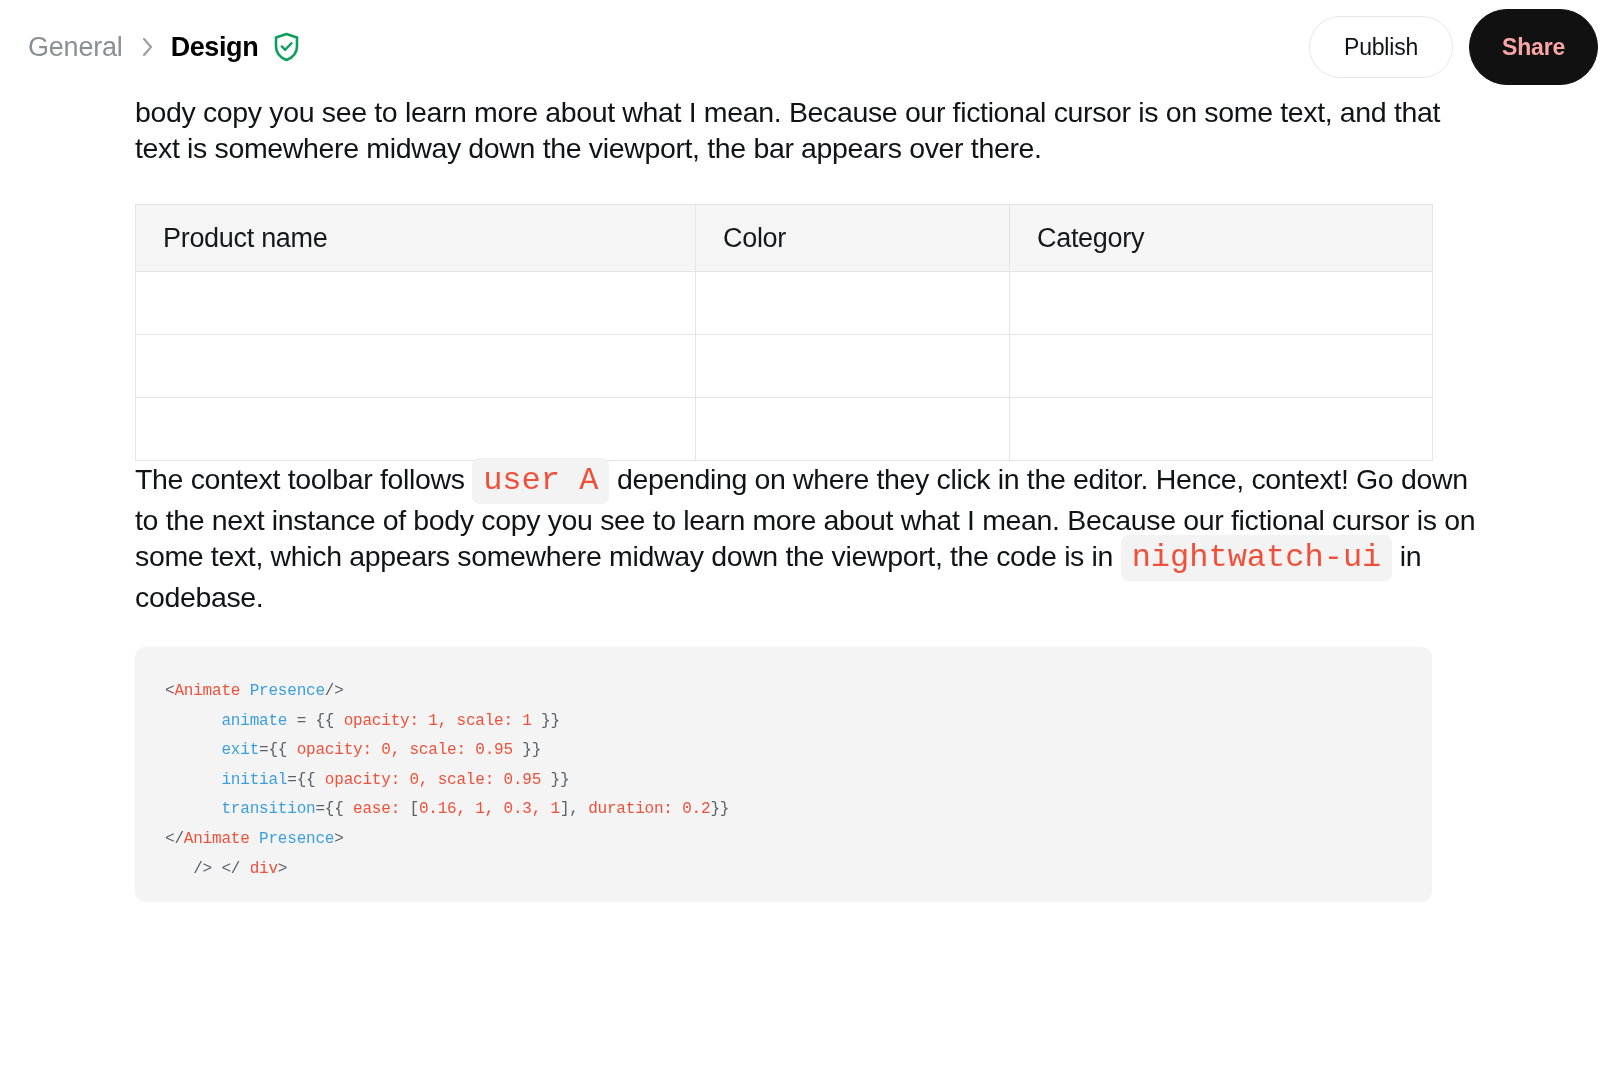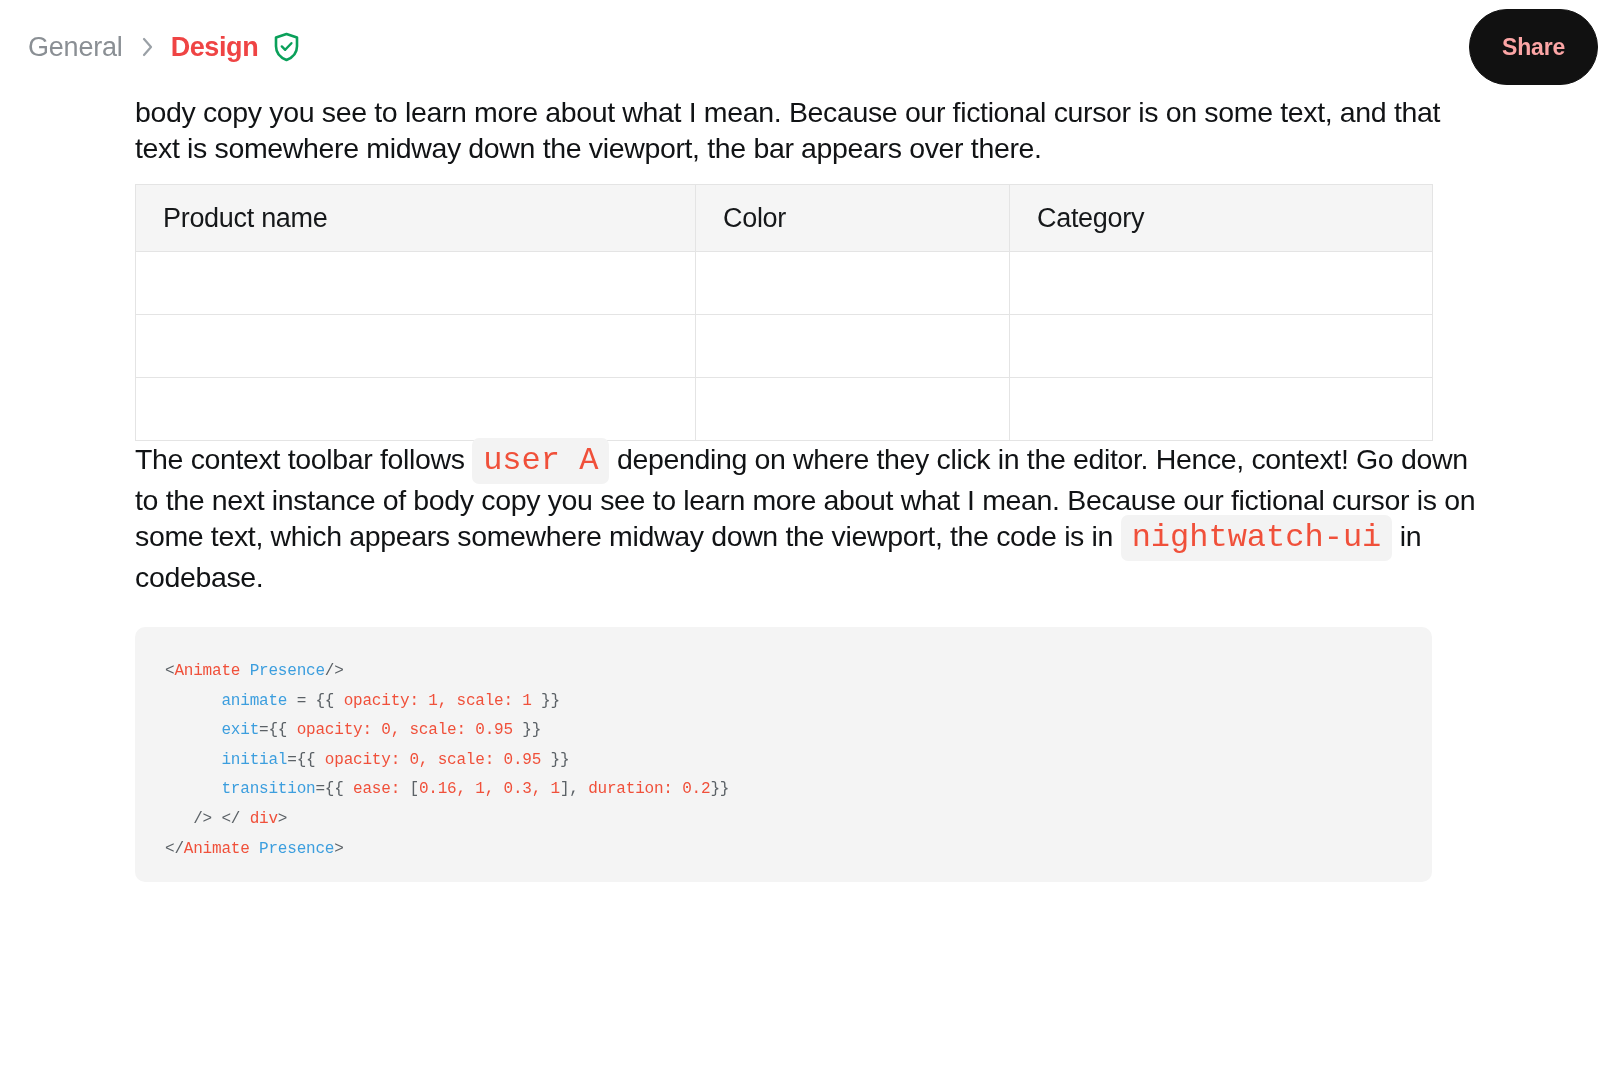--- a/index.html
+++ b/index.html
@@ -43,21 +43,21 @@
     color: #9aa0a6;
     margin: 0 14px 0 14px;
     line-height: 1;
     display: inline-flex;
     align-items: center;
   }
   .crumb-sep svg { display: block; }
   .crumb-design {
     font-size: 27px;
     font-weight: 700;
-    color: #ef4444;
+    color: #000000;
     letter-spacing: -0.4px;
     padding: 2px 2px;
   }
   .shield-wrap {
     margin-left: 13px;
     display: inline-flex;
     align-items: center;
     justify-content: center;
   }
   .shield-wrap svg { display: block; }
@@ -124,21 +124,21 @@
     border-radius: 7px;
     padding: 4px 11px 5px 11px;
     letter-spacing: 0px;
     white-space: nowrap;
   }
 
   
   table.doc-table {
     border-collapse: collapse;
     width: 1297px;
-    margin-top: 18px;
+    margin-top: 38px;
     table-layout: fixed;
   }
   table.doc-table th,
   table.doc-table td {
     border: 1px solid #e4e4e4;
     text-align: left;
     vertical-align: middle;
   }
   table.doc-table thead th {
     background: #f5f5f5;
@@ -199,20 +199,21 @@
       <svg width="27" height="30" viewBox="0 0 27 30" fill="none">
         <path d="M13.5 2 L24 5.6 V14.2 C24 20.6 19.4 25.6 13.5 28 C7.6 25.6 3 20.6 3 14.2 V5.6 Z" stroke="#0aa05a" stroke-width="2.6" stroke-linejoin="round" fill="none"></path>
         <path d="M8.8 14.4 L12.2 17.8 L18.4 11.2" stroke="#0aa05a" stroke-width="2.4" stroke-linecap="round" stroke-linejoin="round" fill="none"></path>
       </svg>
     </span>
   </div>
 
   <div class="topbar-spacer"></div>
 
   <div class="topbar-actions">
+    <button class="btn btn-publish">Publish</button>
     <button class="btn btn-share">Share</button>
   </div>
 </div>
 
 <div class="doc">
   <div class="doc-inner">
 
     <p class="para para-1">body copy you see to learn more about what I mean. Because our fictional cursor is on some text, and that text is somewhere midway down the viewport, the bar appears over there.</p>
 
     <table class="doc-table">
@@ -243,18 +244,18 @@
     </table>
 
     <p class="para para-2"><span>The context toolbar follows </span><code class="chip">user A</code><span> depending on where they click in the editor. Hence, context! Go down to the next instance of body copy you see to learn more about what I mean. Because our fictional cursor is on some text, which appears somewhere midway down the viewport, the code is in </span><code class="chip">nightwatch-ui</code><span> in codebase.</span></p>
 
     <div class="codeblock" id="codeblock">
         <div class="code-line"><span class="tok-punct">&lt;</span><span class="tok-tag">Animate </span><span class="tok-comp">Presence</span><span class="tok-punct">/&gt;</span></div>
         <div class="code-line"><span class="tok-punct">      </span><span class="tok-attr">animate</span><span class="tok-punct"> = {{ </span><span class="tok-val">opacity: 1, scale: 1</span><span class="tok-punct"> }}</span></div>
         <div class="code-line"><span class="tok-punct">      </span><span class="tok-attr">exit</span><span class="tok-punct">={{ </span><span class="tok-val">opacity: 0, scale: 0.95</span><span class="tok-punct"> }}</span></div>
         <div class="code-line"><span class="tok-punct">      </span><span class="tok-attr">initial</span><span class="tok-punct">={{ </span><span class="tok-val">opacity: 0, scale: 0.95</span><span class="tok-punct"> }}</span></div>
         <div class="code-line"><span class="tok-punct">      </span><span class="tok-attr">transition</span><span class="tok-punct">={{ </span><span class="tok-val">ease: </span><span class="tok-punct">[</span><span class="tok-val">0.16, 1, 0.3, 1</span><span class="tok-punct">], </span><span class="tok-val">duration: 0.2</span><span class="tok-punct">}}</span></div>
+        <div class="code-line"><span class="tok-punct">&lt;/</span><span class="tok-tag">Animate </span><span class="tok-comp">Presence</span><span class="tok-punct">&gt;</span></div>
         <div class="code-line"><span class="tok-punct">   /&gt; &lt;/ </span><span class="tok-tag">div</span><span class="tok-punct">&gt;</span></div>
-        <div class="code-line"><span class="tok-punct">&lt;/</span><span class="tok-tag">Animate </span><span class="tok-comp">Presence</span><span class="tok-punct">&gt;</span></div>
       </div>
 
   </div>
 </div>
 
 </body></html>

